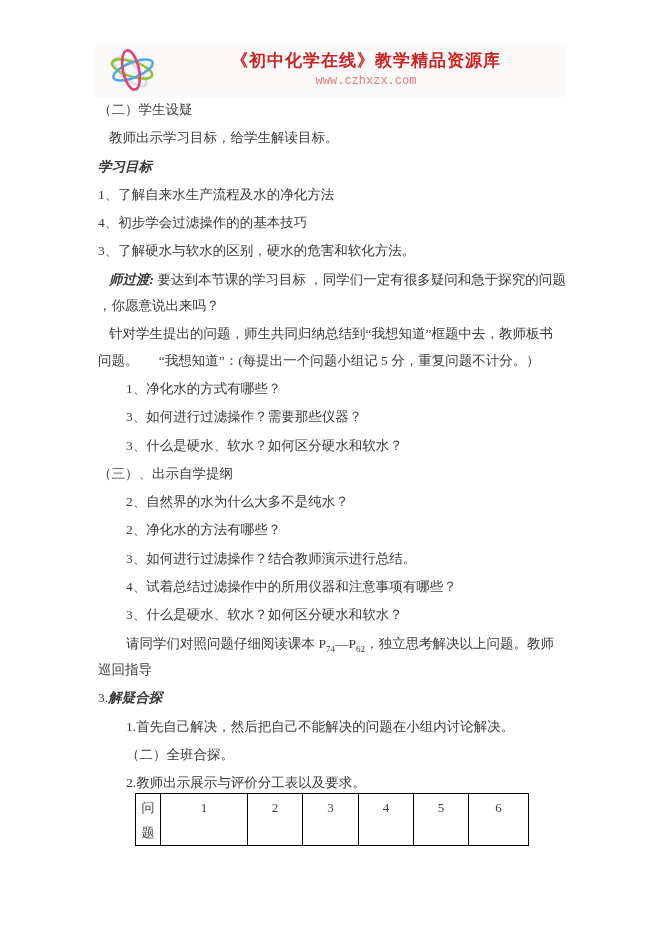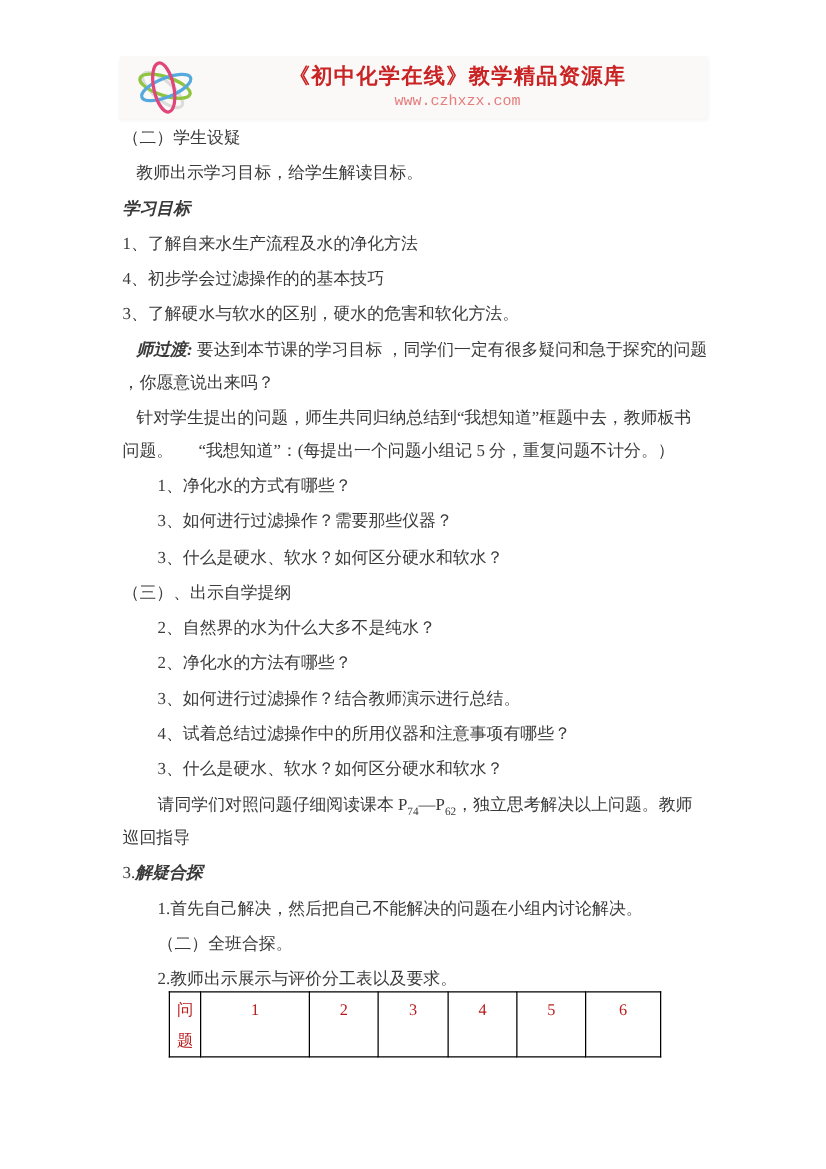--- a/index.html
+++ b/index.html
@@ -48,21 +48,21 @@
   .tbl-wrap { margin-left:39px; margin-top:-5px; }
   table.qtable { border-collapse:collapse; table-layout:fixed; }
   table.qtable td {
     border:1.5px solid #000;
     height:49px;
     padding:1px 0 0 0;
     vertical-align:top;
     text-align:center;
     font-size:13px;
     line-height:25px;
-    color:#b91c1c;
+    color:#404040;
   }
   td.c0 { width:24px; }
   td.c1 { width:86px; }
   td.c2 { width:54px; }
   td.c3 { width:55px; }
   td.c4 { width:54px; }
   td.c5 { width:54px; }
   td.c6 { width:59px; }
 </style>
 </head>

